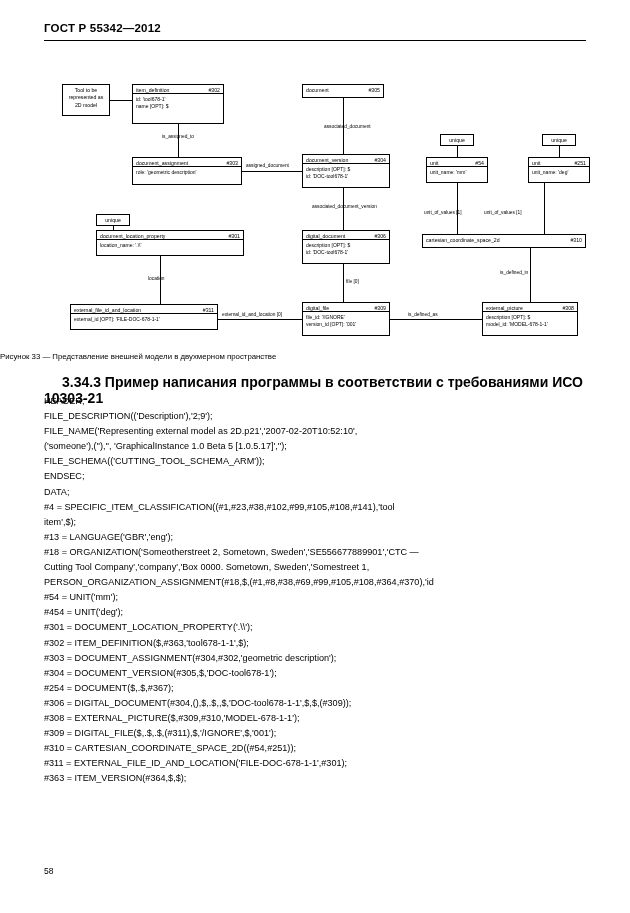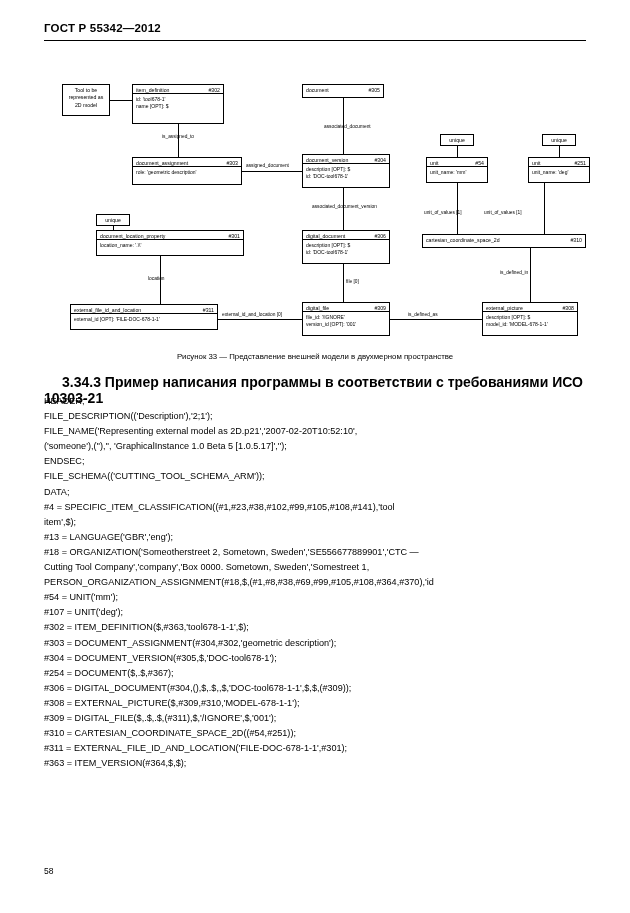--- a/index.html
+++ b/index.html
@@ -93,21 +93,20 @@
     position: absolute;
     background: #000;
   }
   .hline { height: 1px; }
   .vline { width: 1px; }
   .caption {
     position: absolute;
     top: 352px;
     left: 0;
     width: 630px;
-    text-align: center;
     font-size: 7.8px;
   }
   
   .sec-title {
     position: absolute;
     top: 374px;
     left: 44px;
     width: 542px;
     font-size: 14px;
     font-weight: bold;
@@ -308,34 +307,35 @@
     <div class="ln hline" style="left:346px; top:247px; width:92px;"></div>
     <div class="lbl" style="left:364px; top:240px;">is_defined_as</div>
   </div>
 
   <div class="caption">Рисунок 33 — Представление внешней модели в двухмерном пространстве</div>
 
   <div class="sec-title">3.34.3 Пример написания программы в соответствии с требованиями  ИСО 10303-21</div>
 
   <div class="code">
     <p>HEADER;</p>
-    <p>FILE_DESCRIPTION(('Description'),'2;1');</p>
+    <p>FILE_DESCRIPTION(('Description'),'2;9');</p>
     <p>FILE_NAME('Representing external model as 2D.p21','2007-02-20T10:52:10',</p>
     <p>('someone'),(''),'', 'GraphicalInstance 1.0 Beta 5 [1.0.5.17]','');</p>
+    <p>FILE_SCHEMA(('CUTTING_TOOL_SCHEMA_ARM'));</p>
     <p>ENDSEC;</p>
-    <p>FILE_SCHEMA(('CUTTING_TOOL_SCHEMA_ARM'));</p>
     <p>DATA;</p>
     <p>#4 = SPECIFIC_ITEM_CLASSIFICATION((#1,#23,#38,#102,#99,#105,#108,#141),'tool</p>
     <p>item',$);</p>
     <p>#13 = LANGUAGE('GBR','eng');</p>
     <p>#18 = ORGANIZATION('Someotherstreet 2, Sometown, Sweden','SE556677889901','CTC —</p>
     <p>Cutting Tool Company','company','Box 0000. Sometown, Sweden','Somestreet 1,</p>
     <p>PERSON_ORGANIZATION_ASSIGNMENT(#18,$,(#1,#8,#38,#69,#99,#105,#108,#364,#370),'id</p>
     <p>#54 = UNIT('mm');</p>
-    <p>#107 = UNIT('deg');</p>
+    <p>#454 = UNIT('deg');</p>
+    <p>#301 = DOCUMENT_LOCATION_PROPERTY('.\\');</p>
     <p>#302 = ITEM_DEFINITION($,#363,'tool678-1-1',$);</p>
     <p>#303 = DOCUMENT_ASSIGNMENT(#304,#302,'geometric description');</p>
     <p>#304 = DOCUMENT_VERSION(#305,$,'DOC-tool678-1');</p>
     <p>#254 = DOCUMENT($,.$,#367);</p>
     <p>#306 = DIGITAL_DOCUMENT(#304,(),$,.$,,$,'DOC-tool678-1-1',$,$,(#309));</p>
     <p>#308 = EXTERNAL_PICTURE($,#309,#310,'MODEL-678-1-1');</p>
     <p>#309 = DIGITAL_FILE($,.$,.$,(#311),$,'/IGNORE',$,'001');</p>
     <p>#310 = CARTESIAN_COORDINATE_SPACE_2D((#54,#251));</p>
     <p>#311 = EXTERNAL_FILE_ID_AND_LOCATION('FILE-DOC-678-1-1',#301);</p>
     <p>#363 = ITEM_VERSION(#364,$,$);</p>

